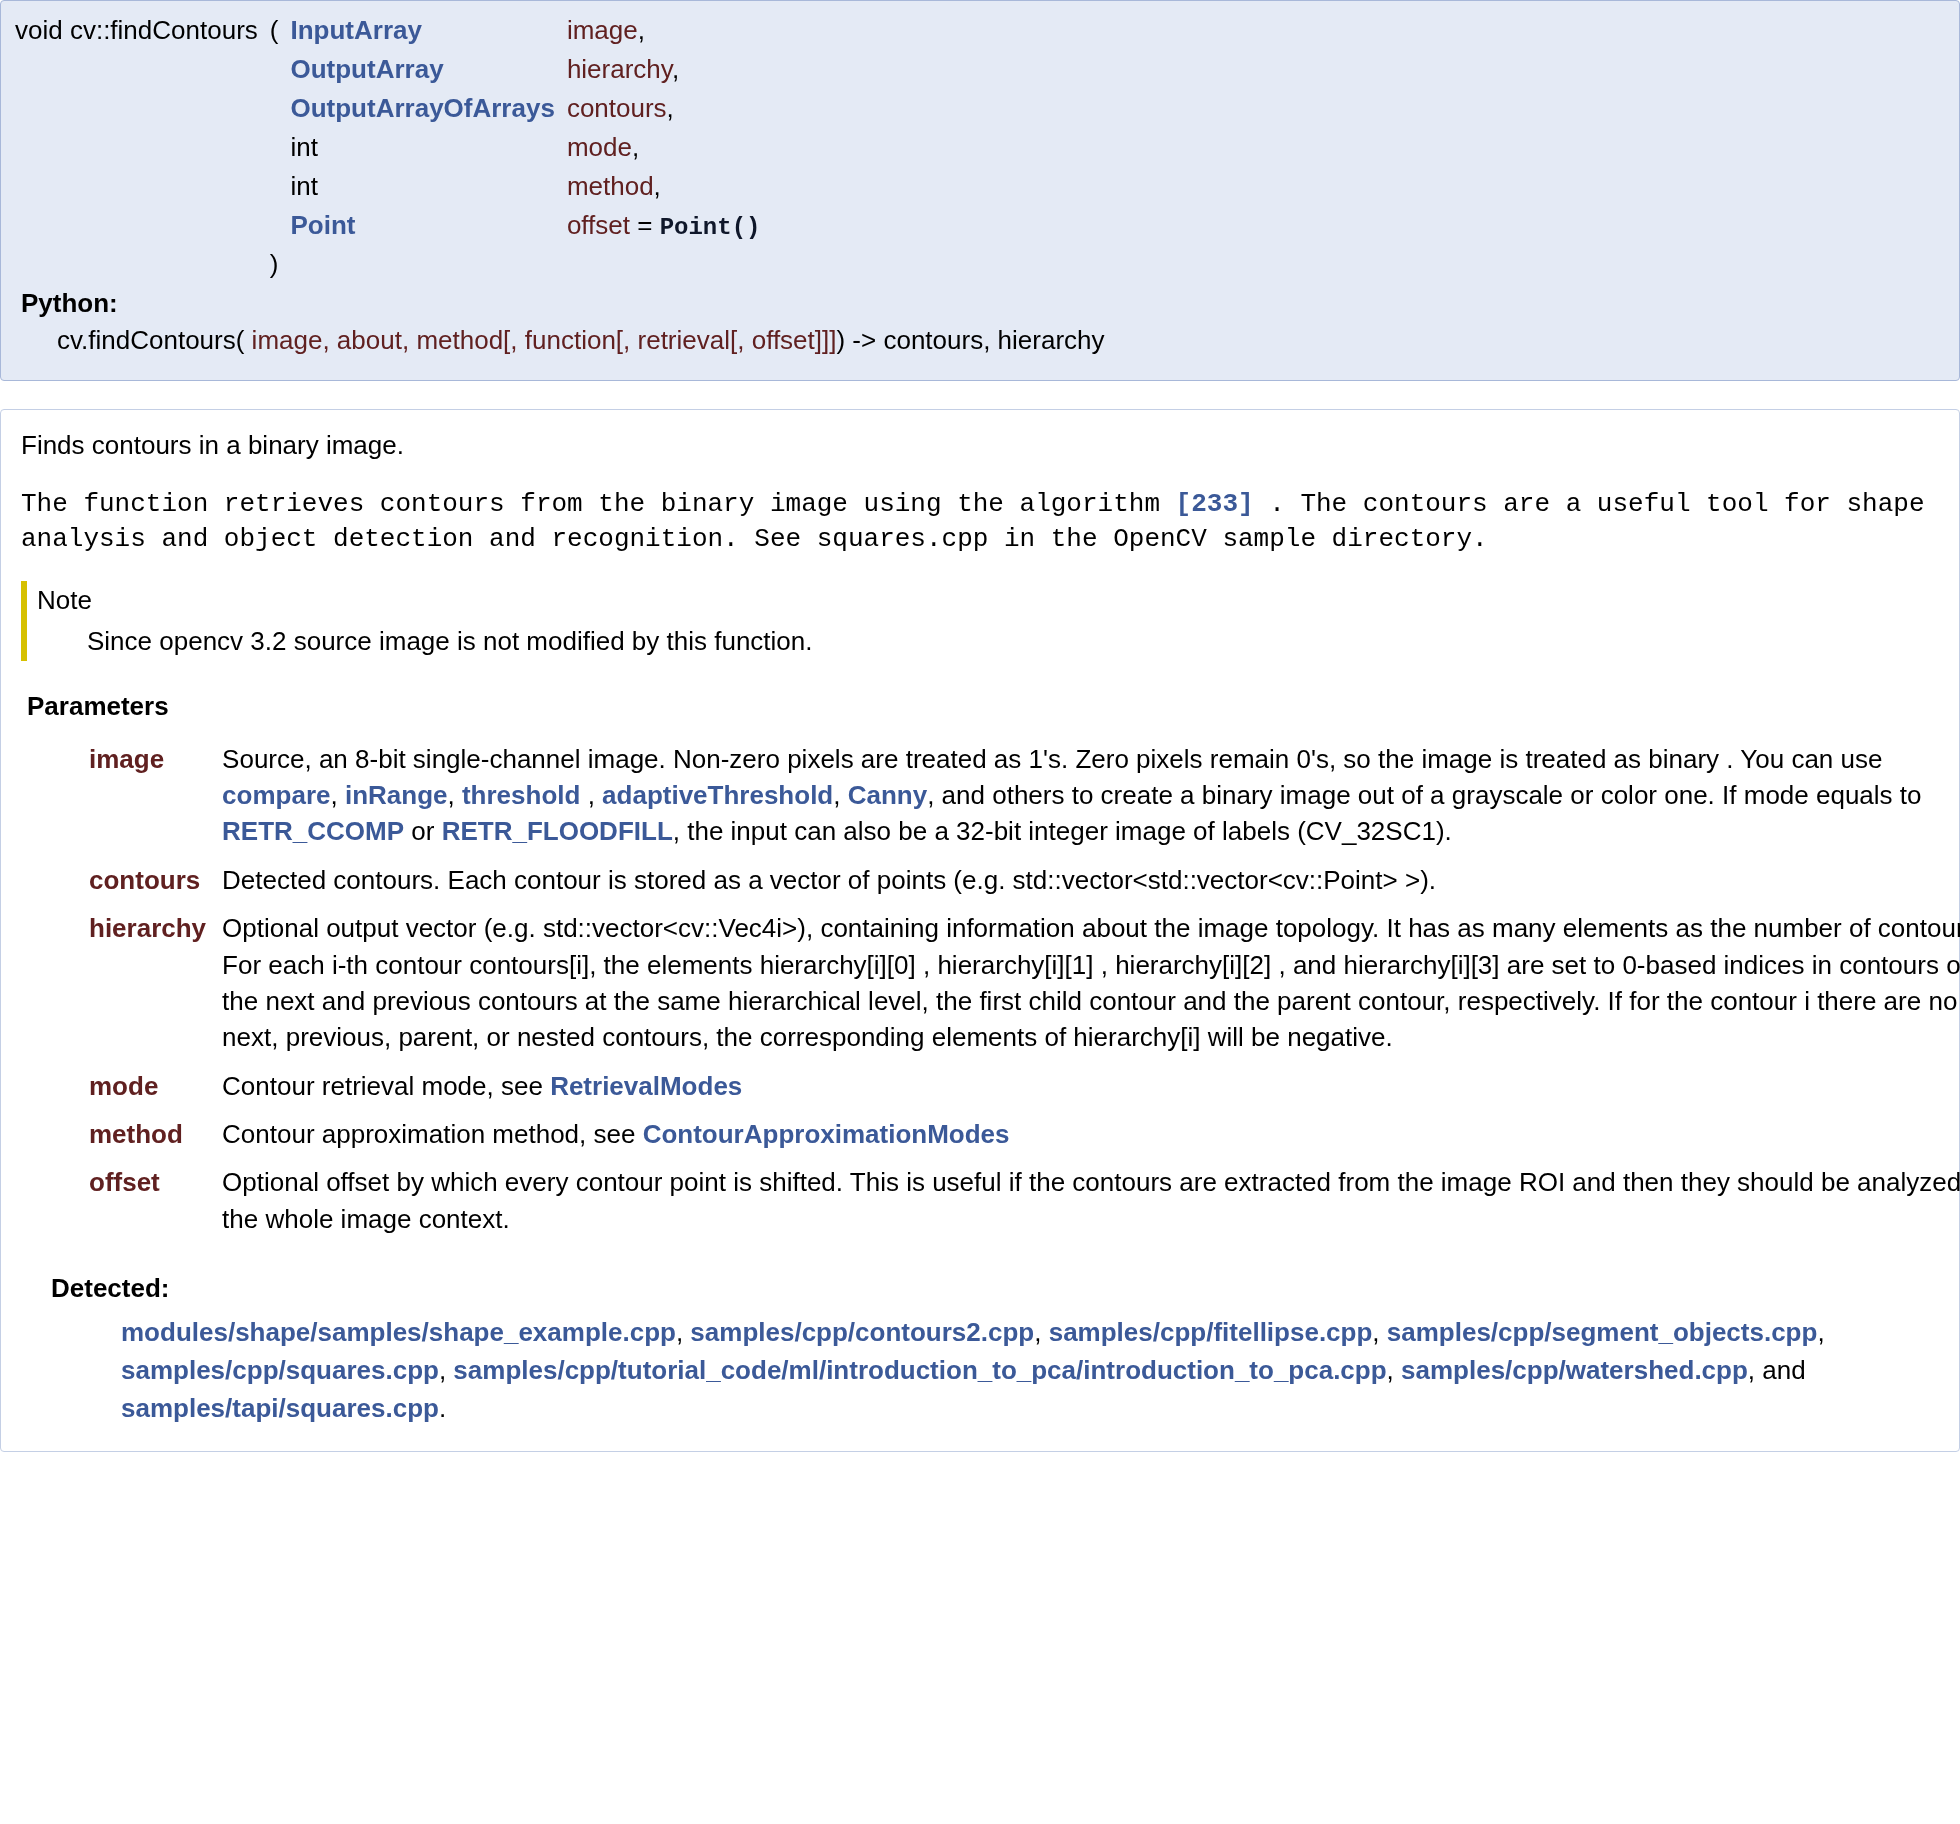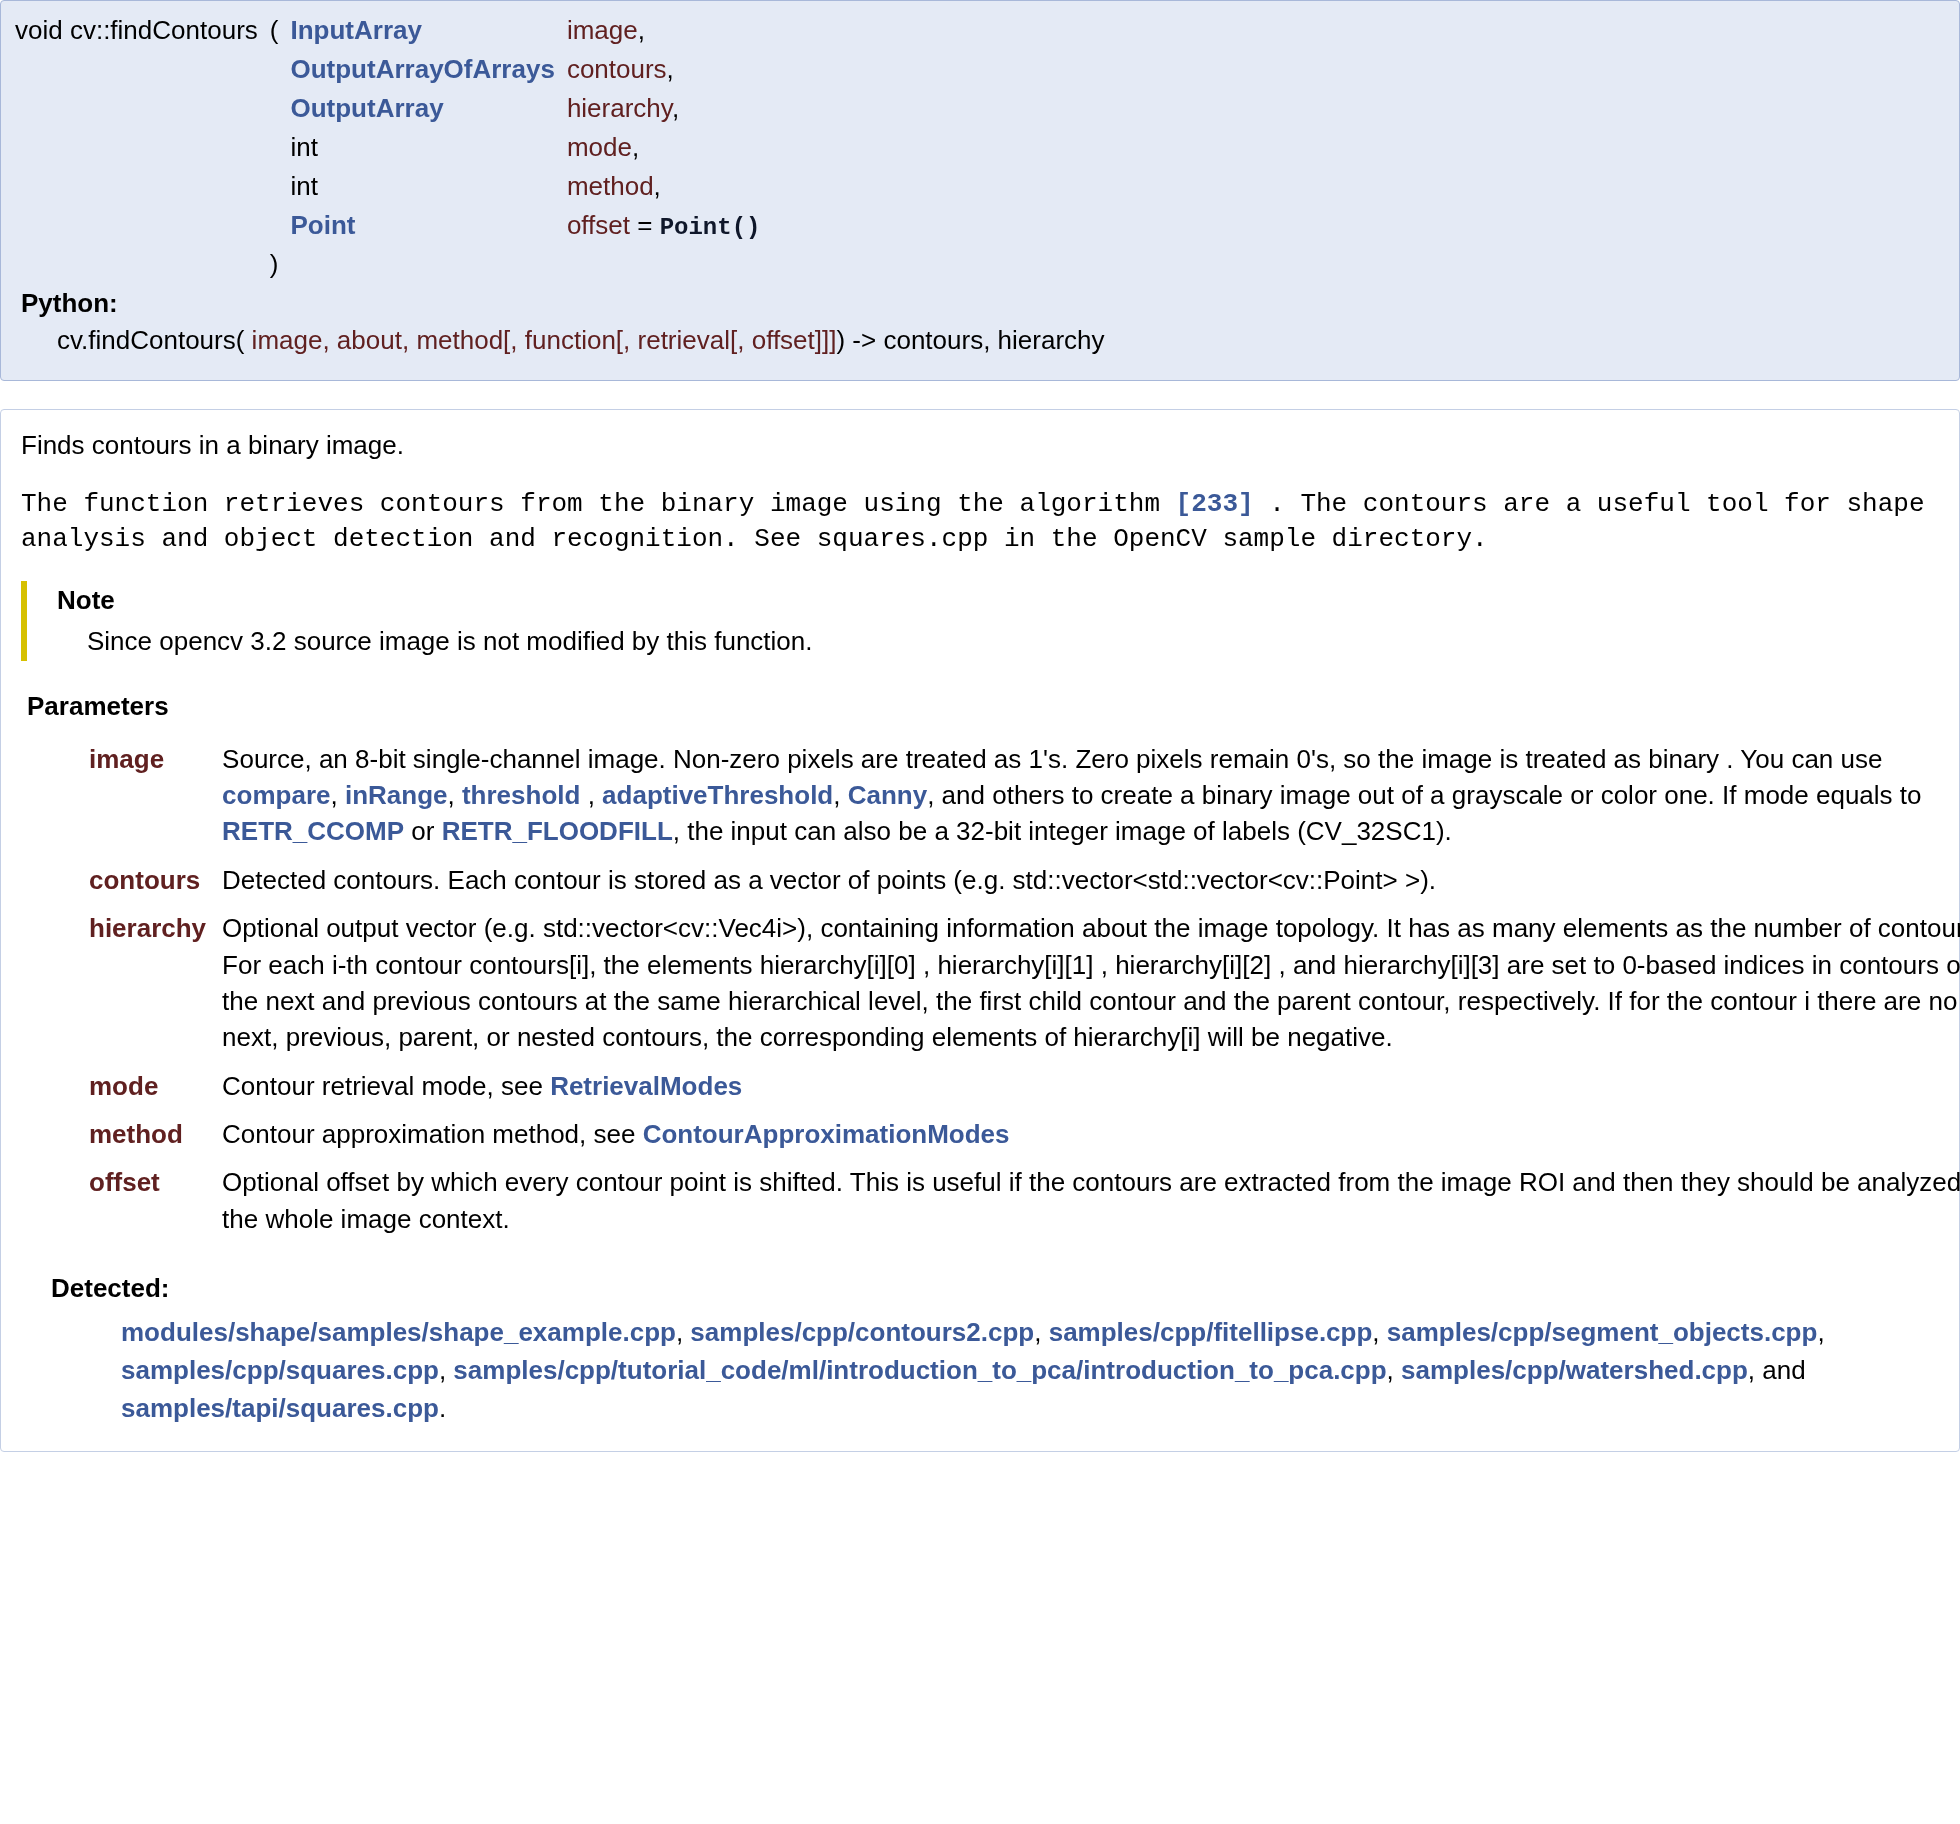--- a/index.html
+++ b/index.html
@@ -15,21 +15,21 @@
   .python-sig{padding:4px 0 10px 48px;font-size:26px;color:#000;}
   .python-sig .pname{color:#602020;}
   .content{border:1px solid #c4cfe5;border-radius:4px;padding:18px 20px 24px 20px;font-size:26px;line-height:1.35;}
   .include-line{margin-bottom:28px;}
   .include-code{background:#e4eaf5;font-family:Menlo,Consolas,"Courier New",monospace;font-size:24px;padding:3px 5px;color:#000;}
   .include-code .hl{color:#3b5998;font-weight:bold;}
   .brief{margin-bottom:24px;}
   .desc-p{margin-bottom:24px;font-family:Liberation Mono, monospace;}
   .link{color:#3b5998;font-weight:bold;text-decoration:none;}
   .note-block{border-left:6px solid #d6c000;padding:2px 0 2px 10px;margin:10px 0 28px 0;}
-  .section-heading{font-weight:bold;margin-bottom:6px;margin-left:20px;}
+  .section-heading{font-weight:normal;margin-bottom:6px;}
   .params-heading{font-weight:bold;margin:0 0 10px 6px;font-size:26px;}
   .param-table{border-collapse:collapse;width:100%;font-size:26px;margin-left:60px;}
   .param-table td{padding:6px 8px;vertical-align:top;line-height:1.4;}
   .param-name{color:#602020;font-weight:bold;white-space:nowrap;}
   .examples-block{margin-top:28px;}
   .examples-heading{font-weight:bold;margin:0 0 8px 30px;font-size:26px;}
   .examples-list{margin-left:100px;font-size:26px;line-height:1.45;font-weight:bold;}
   .examples-list .sep{color:#000;font-weight:normal;}
 </style>
 </head>
@@ -42,28 +42,28 @@
       <tbody>
           <tr>
         <td><span class="rettype">void cv::findContours</span></td>
         <td>(</td>
         <td><a href="#" class="cpp-link">InputArray</a></td>
         <td><span class="pname">image</span><span>,</span></td>
       </tr>
       <tr>
             <td></td>
             <td></td>
-        <td><a href="#" class="cpp-link">OutputArrayOfArrays</a></td>
-        <td><span class="pname">contours</span><span>,</span></td>
+        <td><a href="#" class="cpp-link">OutputArray</a></td>
+        <td><span class="pname">hierarchy</span><span>,</span></td>
       </tr>
       <tr>
             <td></td>
             <td></td>
-        <td><a href="#" class="cpp-link">OutputArray</a></td>
-        <td><span class="pname">hierarchy</span><span>,</span></td>
+        <td><a href="#" class="cpp-link">OutputArrayOfArrays</a></td>
+        <td><span class="pname">contours</span><span>,</span></td>
       </tr>
       <tr>
             <td></td>
             <td></td>
         <td><span>int</span></td>
         <td><span class="pname">mode</span><span>,</span></td>
       </tr>
       <tr>
             <td></td>
             <td></td>

